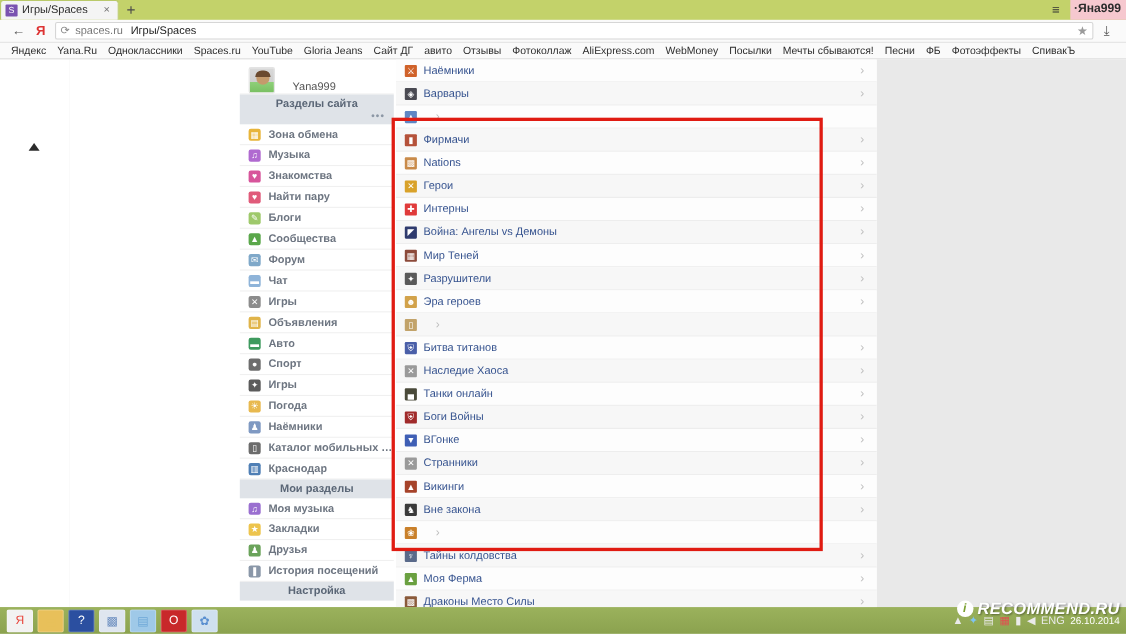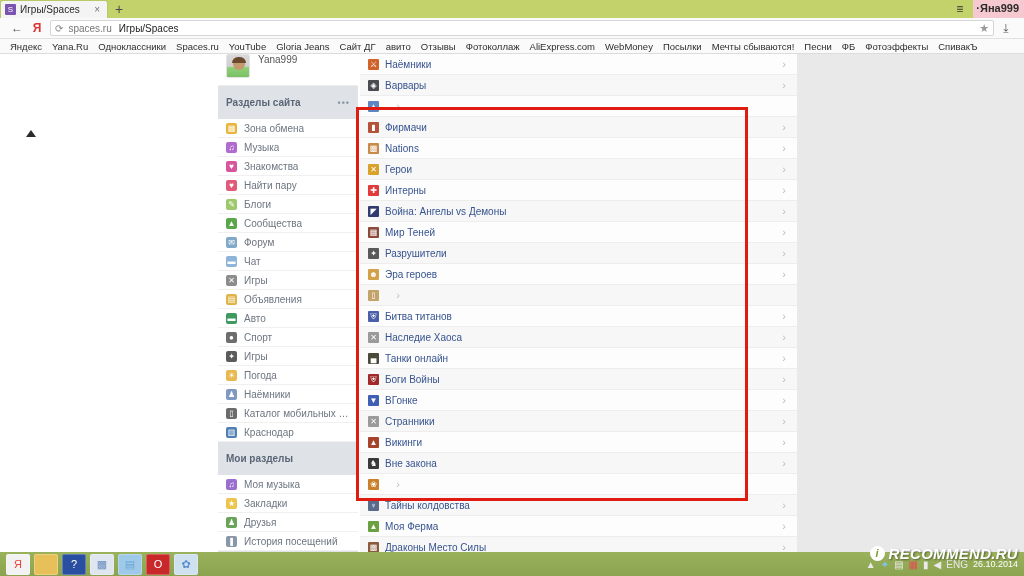--- a/index.html
+++ b/index.html
@@ -132,22 +132,22 @@
     background:#ffffff;
   }
 
   
   #sidebar {
     position:absolute; left:218px; top:0; width:140px;
     font-size: 10px;
   }
   #profile {
     height: 32px;
-    display:flex; align-items:flex-start;
-    padding-left: 8px; gap: 8px;
+    display:flex; align-items:flex-end;
+    padding-left: 8px; gap: 16px;
     border-bottom: 1px solid #ededed;
   }
   .avatar {
     width: 24px; height: 24px; flex:0 0 24px;
     border-radius: 2px;
     background: linear-gradient(180deg,#d9d9d9 0%,#cfcfcf 55%,#8fd07a 56%,#79c062 100%);
     position: relative; overflow: hidden;
     border: 1px solid #e3e3e3;
   }
   .avatar::before {
@@ -157,39 +157,39 @@
   .avatar::after {
     content:""; position:absolute; left:5px; top:2px; width:14px; height:6px;
     border-radius: 7px 7px 0 0; background:#6b4a2f;
   }
   .uname { color:#555; font-size: 10px; }
   .sec-head {
     background: #dfe3e8;
     color:#5a6676;
     font-weight: bold;
     font-size: 10px;
-    padding: 11px 8px;
-    display:flex; align-items:center;
+    padding: 3px 8px;
+    display:flex; align-items:center;flex-direction:column;
   }
   .sec-head .dots { margin-left:auto; color:#8c97a5; letter-spacing:1px; font-size:9px;}
   .menu-item {
     height: 19px;
     display:flex; align-items:center;
     padding-left: 8px; gap: 7px;
     border-bottom: 1px solid #f0f0f0;
     color: #6d7581;
     font-size: 10px;
   }
   .mi-ico {
     width: 11px; height: 11px; flex:0 0 11px;
     border-radius: 2px;
     font-size: 8px; line-height: 11px; text-align:center;
     color:#fff;
   }
-  .mi-label { white-space:nowrap; overflow:hidden; text-overflow:ellipsis; }
+  .mi-label { white-space:nowrap; overflow:hidden; text-overflow:ellipsis;font-weight:bold; }
 
   
   #gamelist {
     position:absolute; left:360px; top:0; width:437px;
   }
   .game-row {
     height: 21px;
     display:flex; align-items:center;
     border-bottom: 1px solid #ededed;
     background:#fdfdfd;

